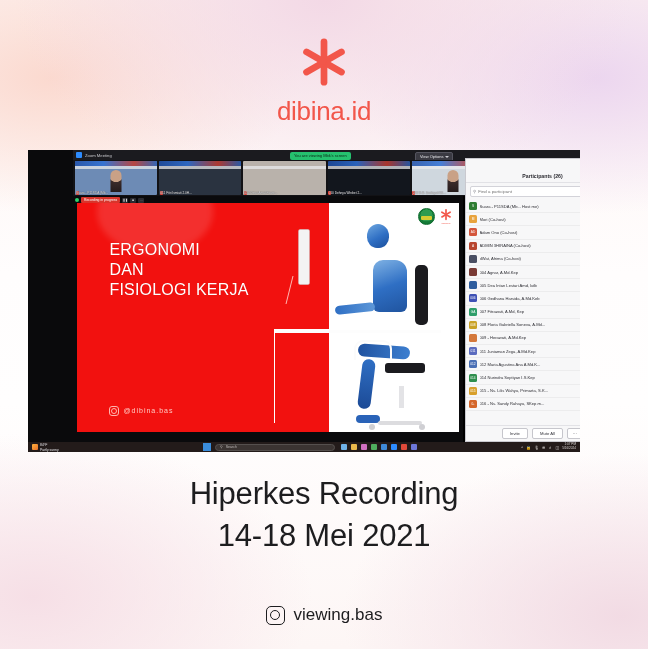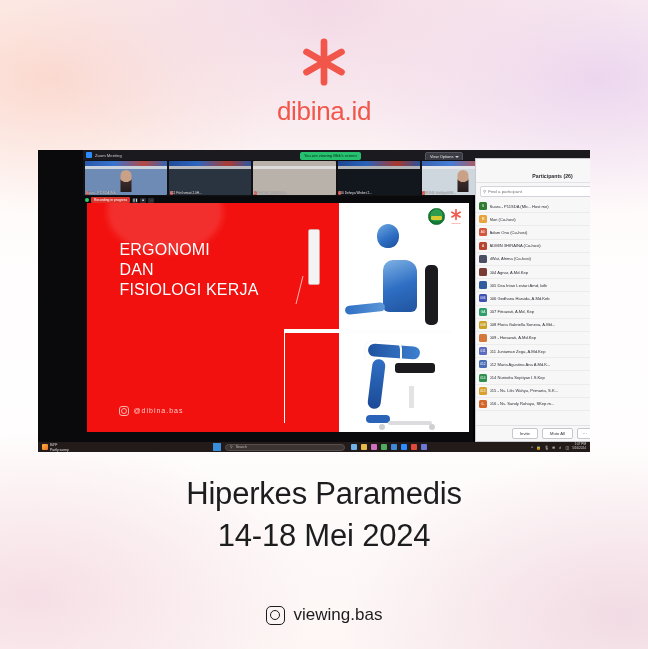--- a/index.html
+++ b/index.html
@@ -31,21 +31,21 @@
   #brand-mark { width: 56px; height: 56px; display: block; }
   #brand-name {
     margin-top: 6px;
     font-size: 26px; letter-spacing: -0.3px;
     color: #f2564a; font-weight: 400;
   }
 
   
   #shot {
     position: absolute;
-    left: 38px; top: 150px;
+    left: 28px; top: 150px;
     width: 552px; height: 302px;
     background: #000;
     overflow: hidden;
     font-size: 4px;
     color: #d8d8d8;
   }
 
   
   .zm-titlebar {
     position: absolute; left: 45px; top: 0; right: 0; height: 10px;
@@ -829,22 +829,22 @@
         <span class="tb-clock">
           <span>1:07 PM</span><br>
           <span>5/16/2024</span>
         </span>
       </div>
     </div>
 
   </div>
 
   <div id="caption">
-    <div id="cap-line1">Hiperkes Paramedis</div>
-    <div id="cap-line2">14-18 Mei 2024</div>
+    <div id="cap-line1">Hiperkes Recording</div>
+    <div id="cap-line2">14-18 Mei 2021</div>
   </div>
 
   <div id="footer">
     <span class="fig-sq"></span>
     <span class="fh">viewing.bas</span>
   </div>
 
 </div>
 
 </body></html>

